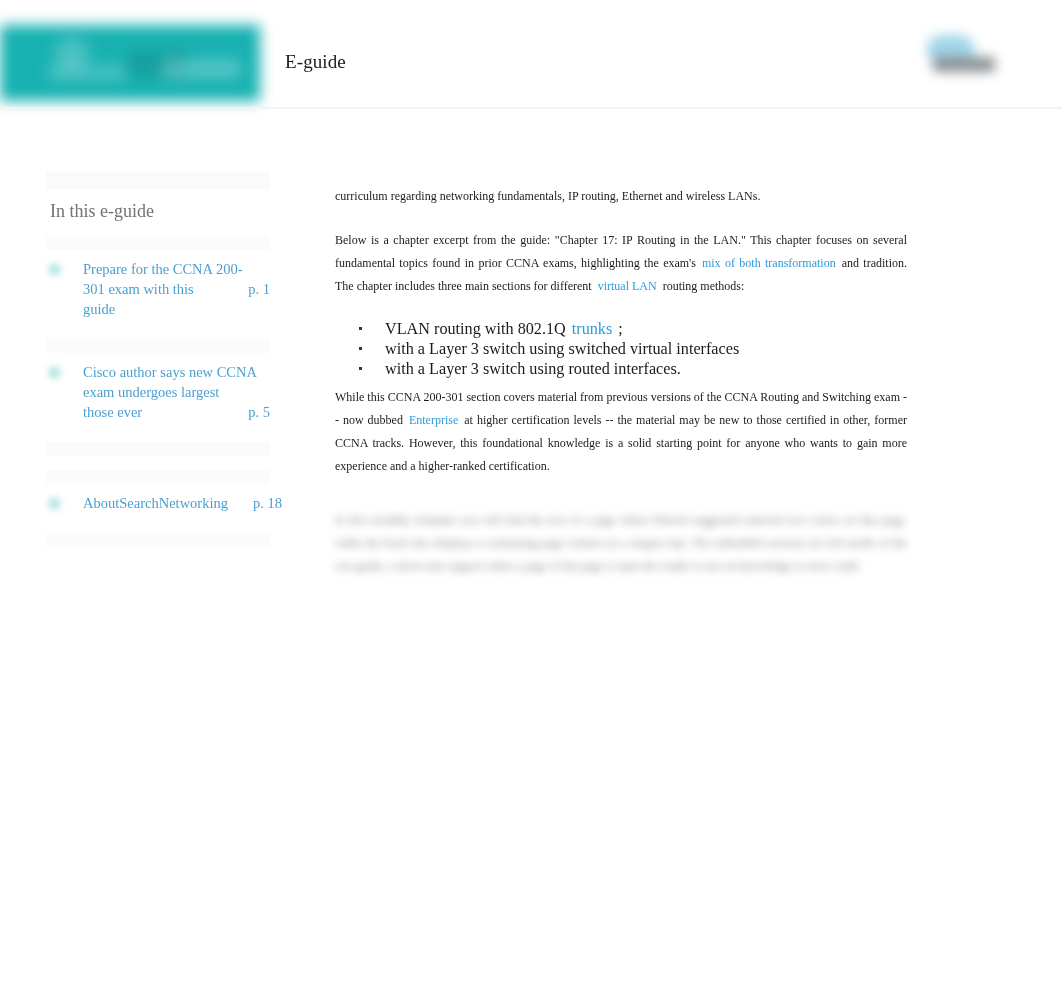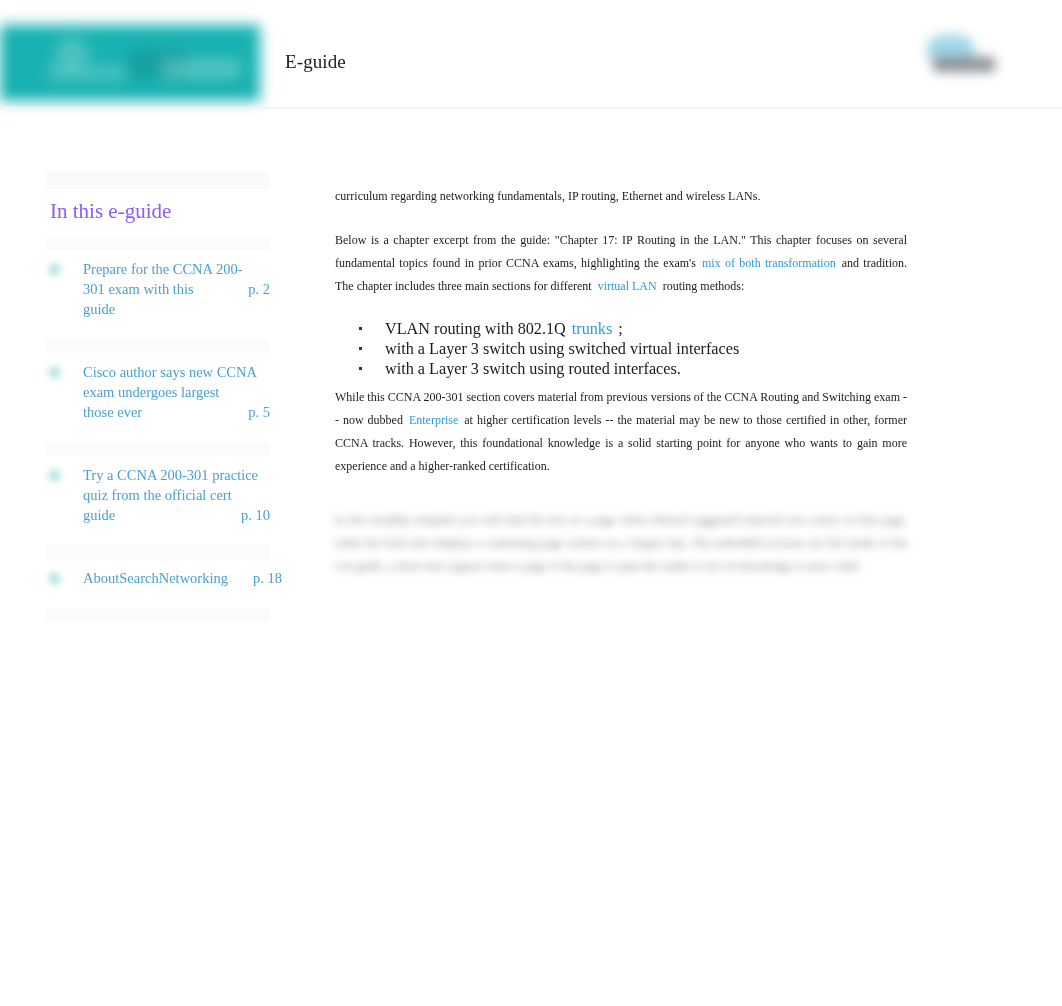--- a/index.html
+++ b/index.html
@@ -128,23 +128,23 @@
     top: 172px;
     width: 224px;
   }
   #sidebar-topband {
     height: 17px;
     background: #fafafa;
     border-radius: 1px;
   }
   #sidebar-heading {
     margin: 11px 0 0 4px;
-    font-size: 21px;
+    font-size: 18px;
     line-height: 22px;
-    color: #8b5cf6;
+    color: #737373;
   }
   .nav-sep {
     height: 14px;
     margin-top: 14px;
     background: #fbfbfb;
   }
   .nav-item {
     position: relative;
     padding: 9px 0 6px 22px;
     cursor: pointer;
@@ -266,52 +266,41 @@
   <div id="sidebar-heading">In this e-guide</div>
 
   <div class="nav-sep"></div>
 
   <div class="nav-item">
     <span class="nav-bullet"></span>
     <div class="nav-row">
       <span class="nav-lines">Prepare for the CCNA 200-</span>
       <span class="nav-lastline">
         <span>301 exam with this guide</span>
-        <span class="nav-page">p. 2</span>
+        <span class="nav-page">p. 1</span>
       </span>
     </div>
   </div>
 
   <div class="nav-sep"></div>
 
   <div class="nav-item">
     <span class="nav-bullet"></span>
     <div class="nav-row">
       <span class="nav-lines">Cisco author says new CCNA</span>
       <span class="nav-lines">exam undergoes largest</span>
       <span class="nav-lastline">
         <span>those ever</span>
         <span class="nav-page">p. 5</span>
       </span>
     </div>
   </div>
 
   <div class="nav-sep"></div>
 
-  <div class="nav-item">
-    <span class="nav-bullet"></span>
-    <div class="nav-row">
-      <span class="nav-lines">Try a CCNA 200-301 practice</span>
-      <span class="nav-lines">quiz from the official cert</span>
-      <span class="nav-lastline">
-        <span>guide</span>
-        <span class="nav-page">p. 10</span>
-      </span>
-    </div>
-  </div>
 
   <div class="nav-sep"></div>
 
   <div class="nav-item">
     <span class="nav-bullet"></span>
     <div class="nav-row">
       <span class="nav-lastline">
         <span>AboutSearchNetworking</span>
         <span class="nav-page">p. 18</span>
       </span>

